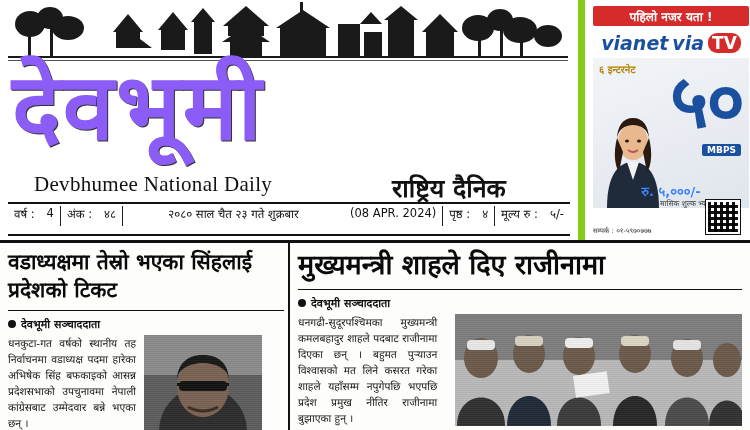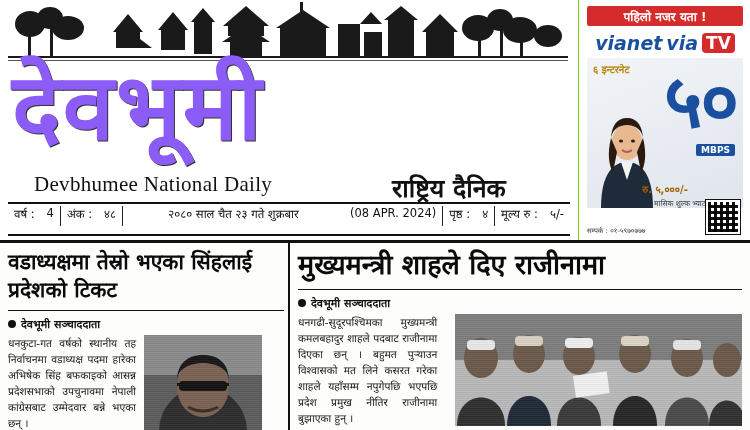--- a/index.html
+++ b/index.html
@@ -94,21 +94,21 @@
   .vline {
     width: 1px; height: 20px; background: #222;
   }
 
   
   .ad {
     position: absolute;
     right: 0; top: 0;
     width: 172px; height: 240px;
     background: #ffffff;
-    border-left: 1px solid #84cc16;
+    border-left: 7px solid #84cc16;
     overflow: hidden;
   }
   .ad-band {
     position: absolute; left: 8px; top: 6px;
     width: 156px; height: 20px;
     background: #d62b2b;
     color: #fff;
     font-family: "DejaVu Sans", sans-serif;
     font-size: 12px; font-weight: bold;
     display: flex; align-items: center; justify-content: center;
@@ -118,21 +118,21 @@
     position: absolute; left: 8px; top: 30px;
     width: 156px; height: 26px;
     display: flex; align-items: center; justify-content: center;
     gap: 4px;
     font-family: "DejaVu Sans", sans-serif;
   }
   .ad-logo .vianet { color: #1b50a0; font-size: 19px; font-weight: bold; font-style: italic;}
   .ad-logo .via { color: #1b50a0; font-size: 19px; font-weight: bold; font-style: italic;}
   .ad-logo .tv {
     background: #d62b2b; color: #fff; font-size: 17px; font-weight: bold;
-    padding: 0 4px; border-radius: 4px;
+    padding: 0 4px; border-radius: 9px;
   }
   .ad-body {
     position: absolute; left: 8px; top: 58px;
     width: 156px; height: 150px;
     background: linear-gradient(160deg,#f2f4f7 0%, #e7ebf1 60%, #dfe5ec 100%);
     overflow: hidden;
   }
   .ad-speed {
     position: absolute; right: 6px; top: 6px;
     font-family: "DejaVu Sans", sans-serif;
@@ -154,21 +154,21 @@
   }
   .ad-person {
     position: absolute; left: 4px; bottom: 0;
     width: 72px; height: 112px;
   }
   .ad-price {
     position: absolute; left: 8px; top: 182px;
     width: 156px;
     text-align: center;
     font-family: "DejaVu Sans", sans-serif;
-    font-size: 10px; font-weight: bold; color: #a16207;
+    font-size: 13px; font-weight: bold; color: #3b82f6;
   }
   .ad-note {
     position: absolute; left: 8px; top: 198px;
     width: 156px; text-align: center;
     font-family: "DejaVu Sans", sans-serif;
     font-size: 7.5px; color: #444; padding-left: 48px;
   }
   .ad-qr {
     position: absolute; right: 10px; bottom: 6px;
     width: 34px; height: 34px;

